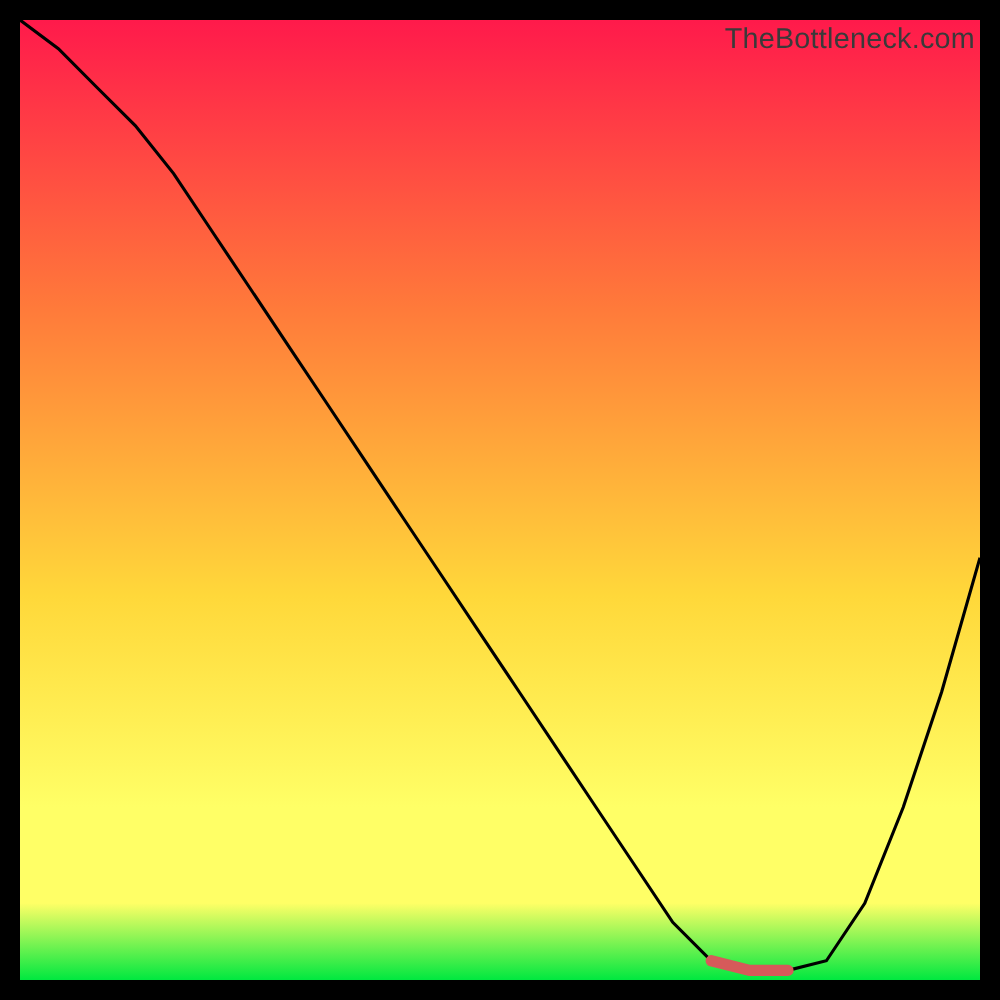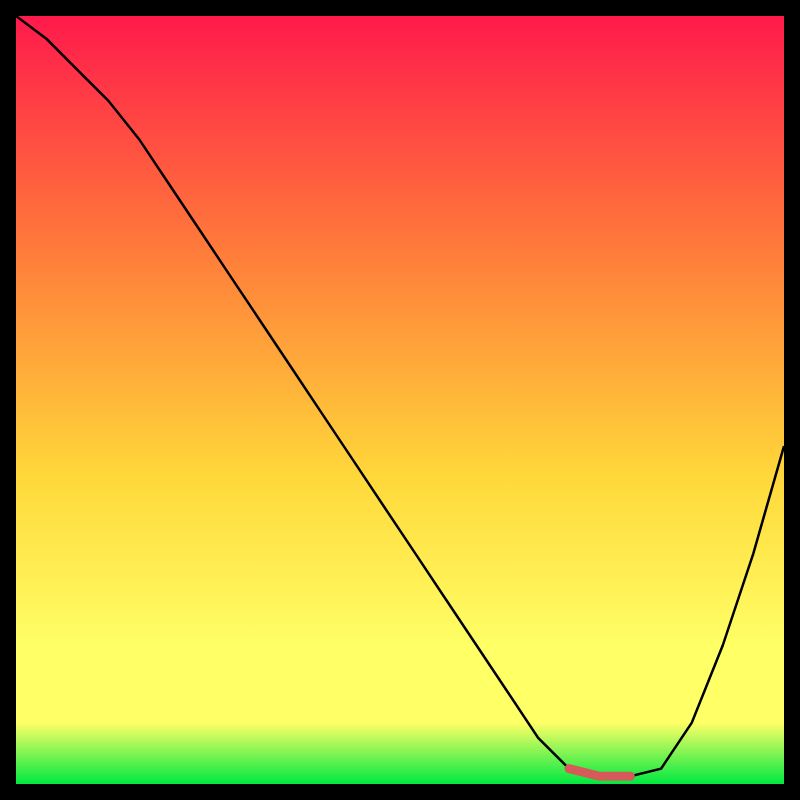--- a/index.html
+++ b/index.html
@@ -59,13 +59,14 @@
       </linearGradient>
     </defs>
 
     <rect x="0" y="0" width="768" height="768" fill="url(#bg-grad)"></rect>
 
     <path id="curve-path" fill="none" stroke-width="2.5" d="M0.0 0.0 L30.7 23.0 L61.4 53.8 L92.2 84.5 L122.9 122.9 L153.6 169.0 L184.3 215.0 L215.0 261.1 L245.8 307.2 L276.5 353.3 L307.2 399.4 L337.9 445.4 L368.6 491.5 L399.4 537.6 L430.1 583.7 L460.8 629.8 L491.5 675.8 L522.2 721.9 L553.0 752.6 L583.7 760.3 L614.4 760.3 L645.1 752.6 L675.8 706.6 L706.6 629.8 L737.3 537.6 L768.0 430.1" stroke="#000000"></path>
 
     <path id="highlight-path" fill="none" stroke-width="9" stroke-linecap="round" d="M553.0 752.6 L583.7 760.3 L614.4 760.3" stroke="#d65a5a"></path>
   </svg>
 
+  <div class="watermark">TheBottleneck.com</div>
 </div>
 
 </body></html>

